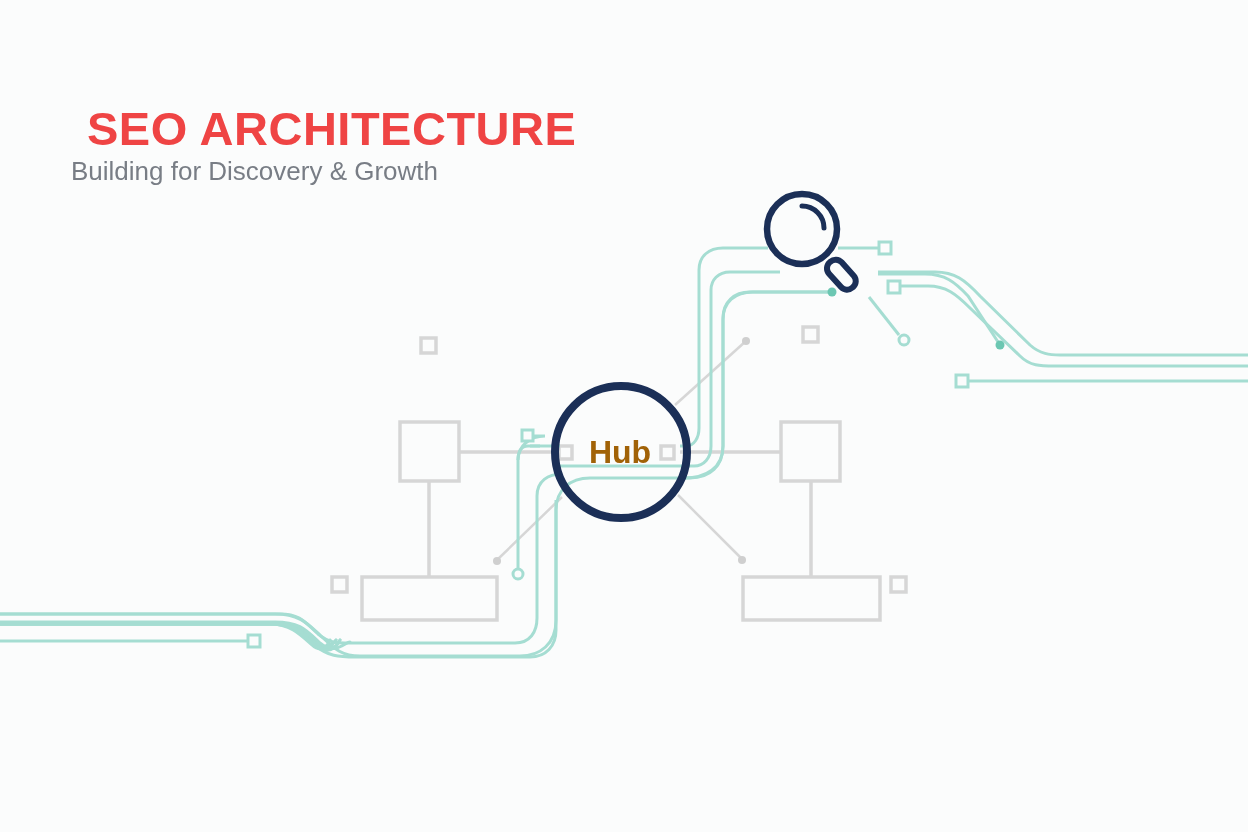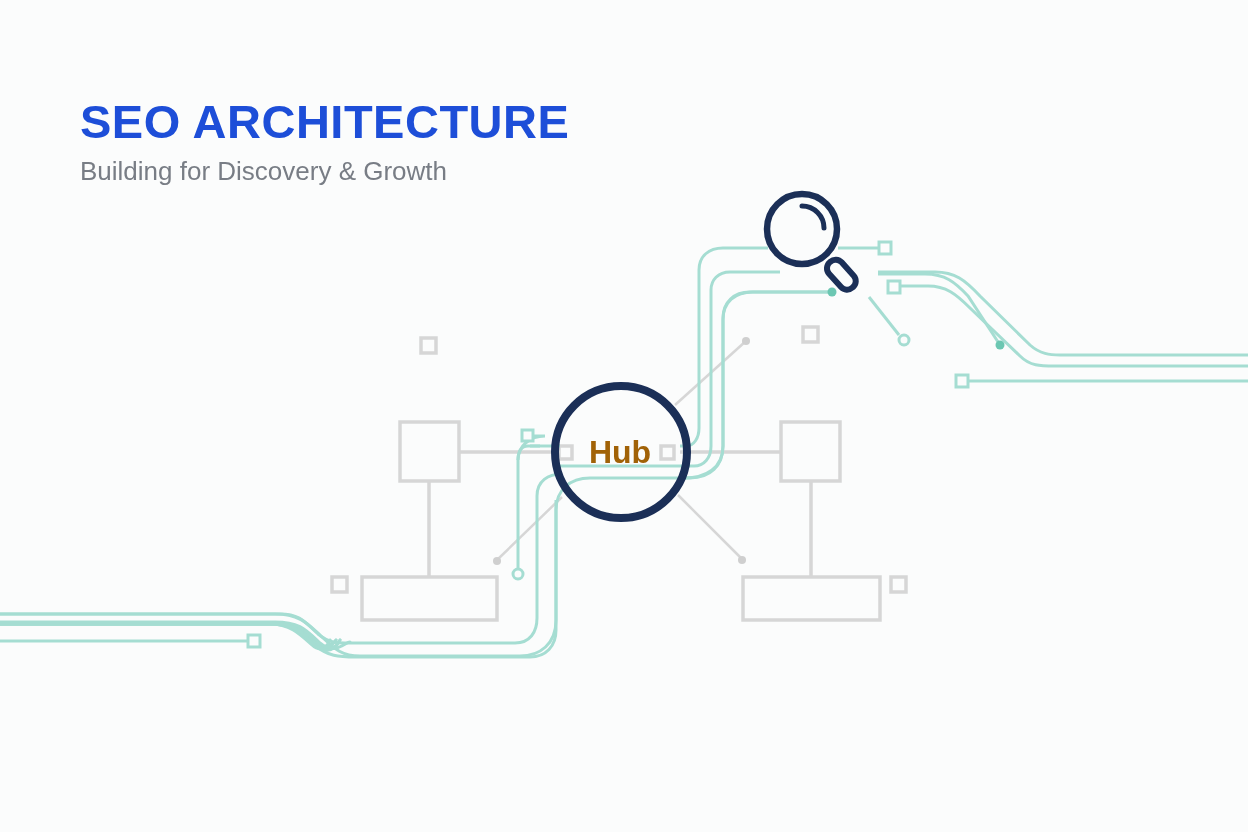--- a/index.html
+++ b/index.html
@@ -13,31 +13,31 @@
     .canvas {
       position: relative;
       width: 1248px;
       height: 832px;
       background: #fbfcfc;
     }
     .title {
       position: absolute;
       left: 74px;
       top: 92px;
-      margin: 6px;
+      margin: 13px;
       font-family: "Liberation Sans", sans-serif;
       font-weight: 700;
       font-size: 47px;
       letter-spacing: 0.5px;
-      color: #1d4ed8;
+      color: #ef4444;
       line-height: 1;
     }
     .subtitle {
       position: absolute;
-      left: 80px;
+      left: 71px;
       top: 158px;
       margin: 0;
       font-family: "Liberation Sans", sans-serif;
       font-weight: 400;
       font-size: 26px;
       color: #787d85;
       line-height: 1;
     }
     svg.diagram {
       position: absolute;

